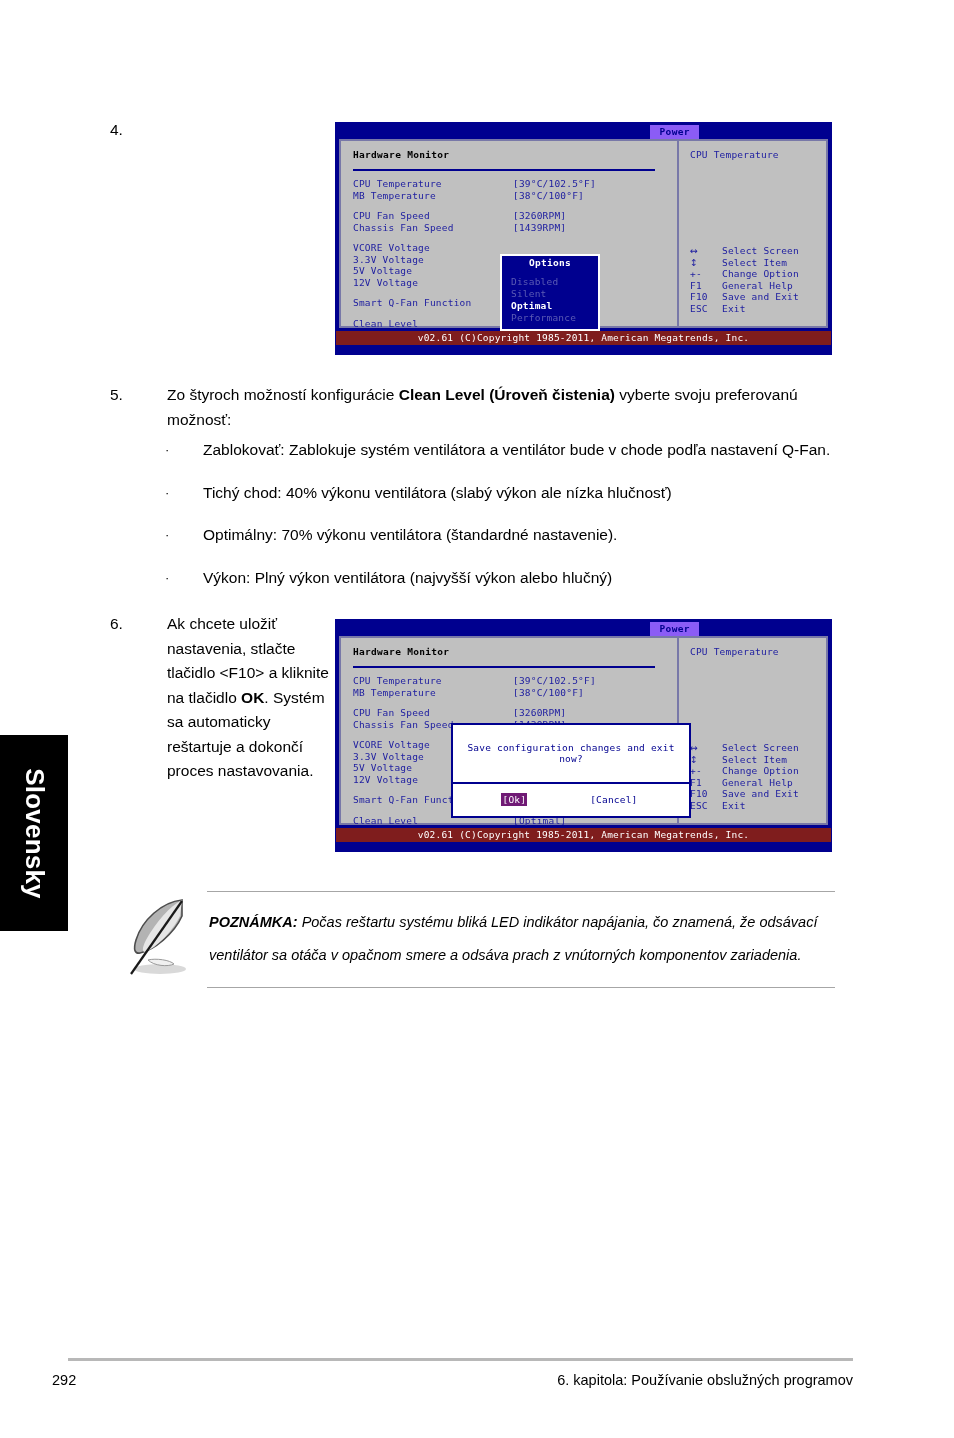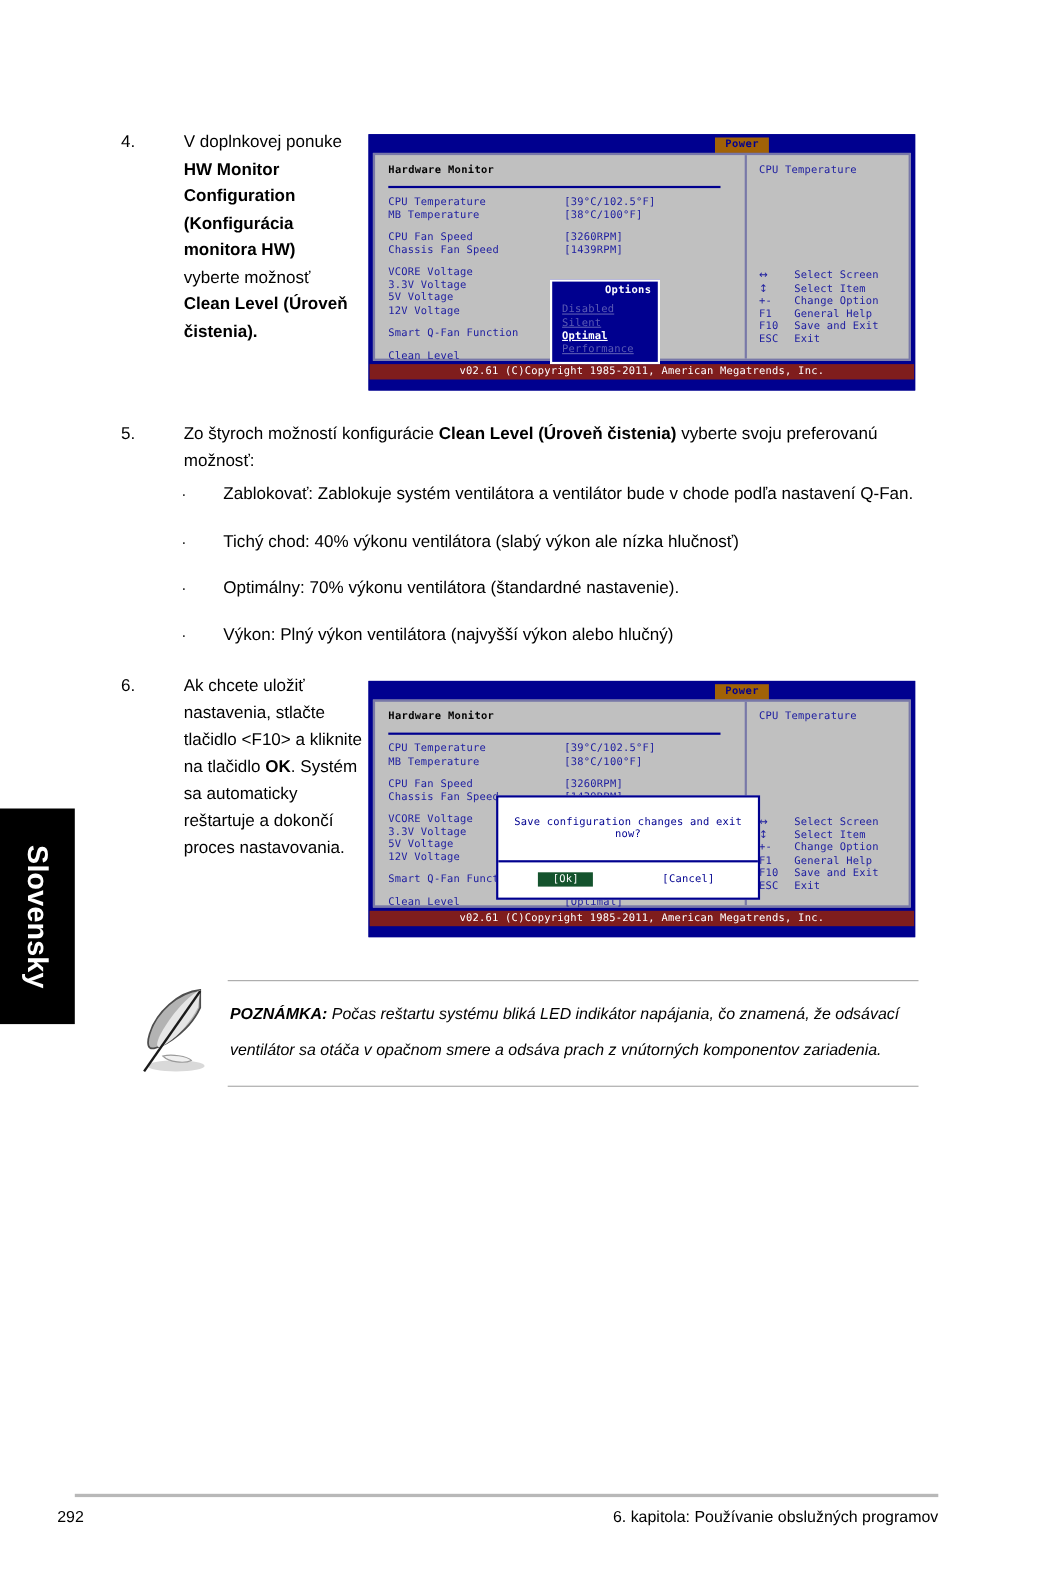--- a/index.html
+++ b/index.html
@@ -110,21 +110,21 @@
 
   .bios-topbar {
     position: relative;
     height: 16px;
     background: #00008f;
   }
   .bios-tab {
     position: absolute;
     right: 132px;
     top: 2px;
-    background: #a16207;
+    background: #8b5cf6;
     color: #00008f;
     font-size: 9.5px;
     font-weight: bold;
     padding: 1px 9px 1px 9px;
     letter-spacing: 0.4px;
     line-height: 12px;
   }
 
   .bios-body {
     position: relative;
@@ -219,29 +219,27 @@
     font-weight: bold;
     text-align: center;
     position: relative;
     top: -6px;
     background: #00008f;
     display: inline-block;
     left: 50%;
     transform: translateX(-50%);
     padding: 0 4px;
     letter-spacing: 0.3px;
-    margin-left: 21px;
   }
   .options-item {
     font-size: 9.5px;
     line-height: 12px;
     padding-left: 9px;
     color: #5a5ab4;
     letter-spacing: 0.2px;
-    text-decoration: underline;
   }
   .options-item.sel {
     color: #ffffff;
     font-weight: bold;
   }
 
   
   .save-dialog {
     position: absolute;
     left: 110px;
@@ -260,24 +258,24 @@
     border-bottom: 2px solid #00008f;
     letter-spacing: 0.2px;
   }
   .save-dialog-btns {
     display: flex;
     justify-content: center;
     padding: 9px 0 10px 0;
     gap: 60px;
   }
   .btn-ok {
-    background: #14532d;
+    background: #701a75;
     color: #ffffff;
     font-size: 9.5px;
-    padding: 1px 13px;
+    padding: 1px 1px;
     letter-spacing: 0.2px;
   }
   .btn-cancel {
     color: #00008f;
     font-size: 9.5px;
     padding: 1px 3px;
     letter-spacing: 0.2px;
   }
 
   
@@ -333,21 +331,20 @@
 <body>
 
 <div class="page">
 
   <div class="lang-tab">
     <div class="lang-tab-text">Slovensky</div>
   </div>
 
   <div class="step" id="step4">
     <div class="step-num">4.</div>
-    <div class="step-body"><span>V doplnkovej ponuke </span><b>HW Monitor Configuration (Konfigurácia monitora HW)</b><span> vyberte možnosť </span><b>Clean Level (Úroveň čistenia).</b></div>
   </div>
 
   <div class="bios" id="bios1">
     <div class="bios-topbar">
       <div class="bios-tab">Power</div>
     </div>
     <div class="bios-body">
       <div class="bios-left">
         <div class="bios-title">Hardware Monitor</div>
         <div class="bios-rule"></div>

